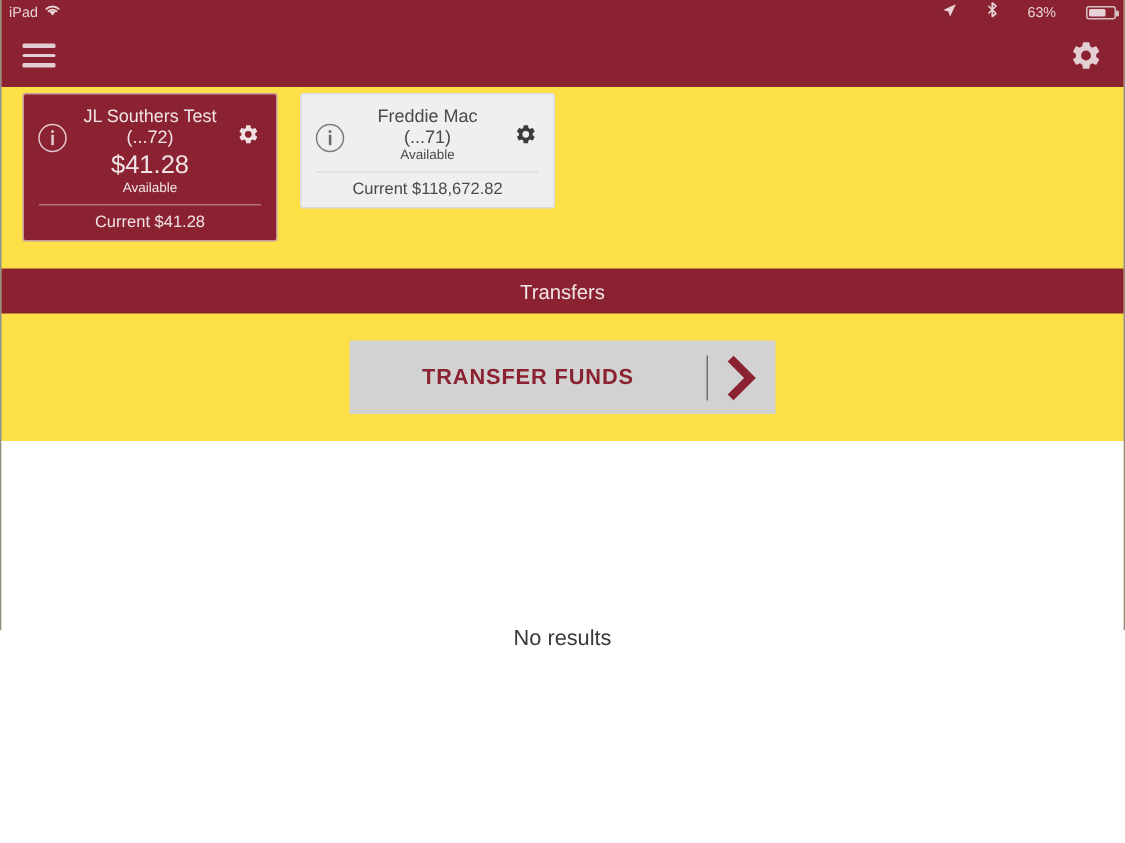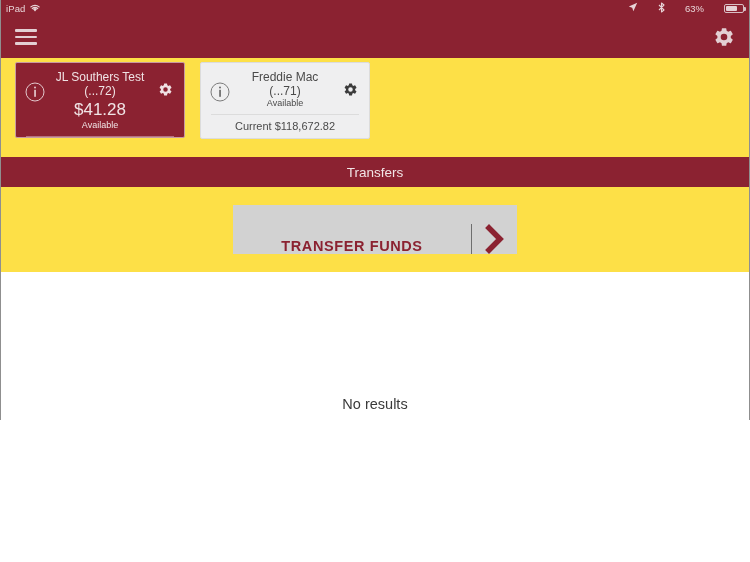--- a/index.html
+++ b/index.html
@@ -180,21 +180,21 @@
   }
 
   
   .transfer-area {
     padding: 18px 0 18px 0;
     display: flex;
     justify-content: center;
   }
   .transfer-button {
     display: flex;
-    align-items: flex-end;
+    align-items: center;
     background: #d2d2d2;
     width: 284px;
     height: 49px;
     cursor: pointer;
   }
   .transfer-label {
     flex: 1 1 auto;
     display: flex;
     align-items: center;
     justify-content: center;
@@ -313,20 +313,21 @@
           <div class="card-amount">$41.28</div>
           <div class="card-available">Available</div>
         </div>
         <div class="card-icon-right">
           <svg width="15" height="15" viewBox="0 0 24 24">
             <path fill="#f0e0e3" d="M19.4 13a7.6 7.6 0 0 0 0-2l2-1.6a.5.5 0 0 0 .1-.6l-1.9-3.3a.5.5 0 0 0-.6-.2l-2.4 1a7.3 7.3 0 0 0-1.7-1l-.4-2.5a.5.5 0 0 0-.5-.4h-3.8a.5.5 0 0 0-.5.4L9.3 5.3a7.3 7.3 0 0 0-1.7 1l-2.4-1a.5.5 0 0 0-.6.2L2.7 8.8a.5.5 0 0 0 .1.6L4.8 11a7.6 7.6 0 0 0 0 2l-2 1.6a.5.5 0 0 0-.1.6l1.9 3.3a.5.5 0 0 0 .6.2l2.4-1a7.3 7.3 0 0 0 1.7 1l.4 2.5a.5.5 0 0 0 .5.4h3.8a.5.5 0 0 0 .5-.4l.4-2.5a7.3 7.3 0 0 0 1.7-1l2.4 1a.5.5 0 0 0 .6-.2l1.9-3.3a.5.5 0 0 0-.1-.6ZM12 15.6A3.6 3.6 0 1 1 15.6 12 3.6 3.6 0 0 1 12 15.6Z"></path>
           </svg>
         </div>
       </div>
       <div class="card-divider"></div>
+      <div class="card-current">Current $41.28</div>
     </div>
 
     <div class="card card-secondary">
       <div class="card-top">
         <div class="card-icon-left">
           <svg width="20" height="20" viewBox="0 0 20 20">
             <circle cx="10" cy="10" r="9" stroke="#7c7c7c" stroke-width="1" fill="none"></circle>
             <circle cx="10" cy="5.6" r="1" fill="#6a6a6a"></circle>
             <rect x="9.2" y="7.8" width="1.7" height="7" fill="#6a6a6a"></rect>
           </svg>

